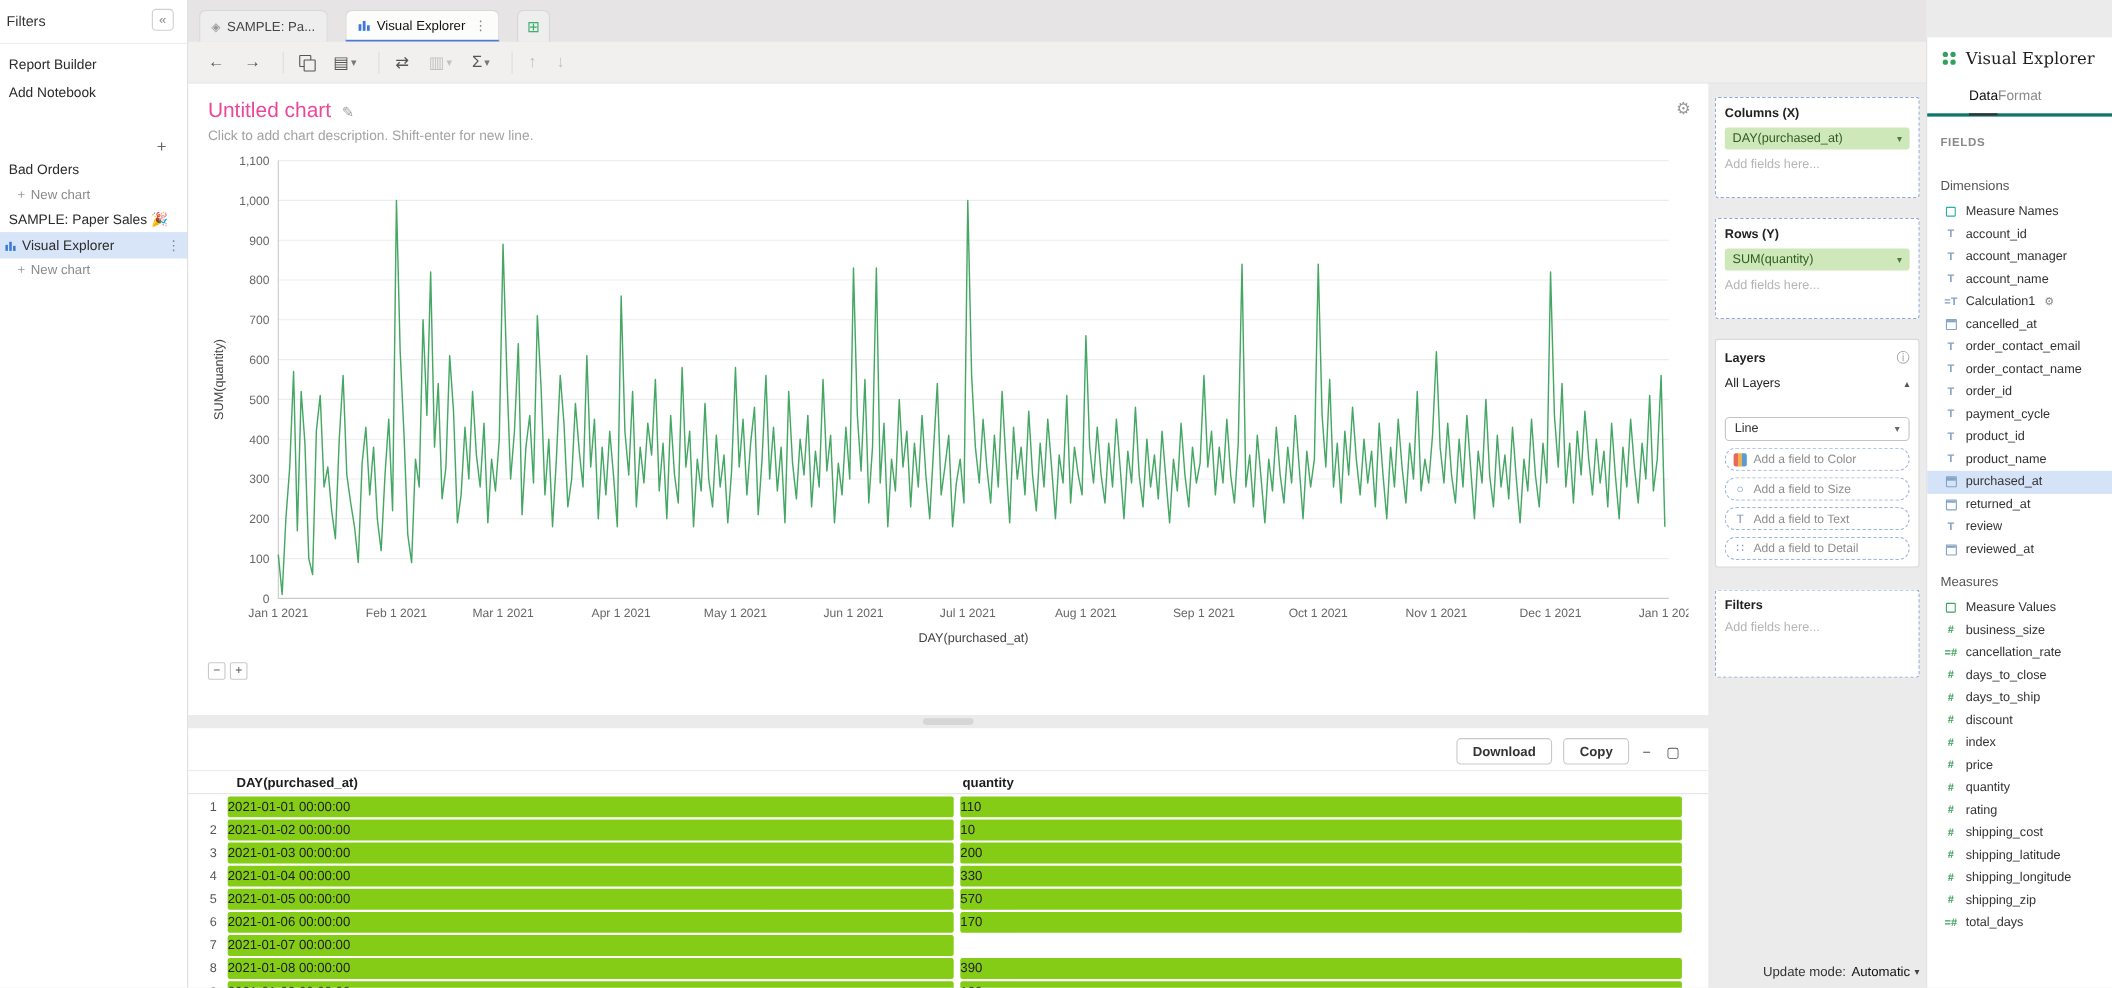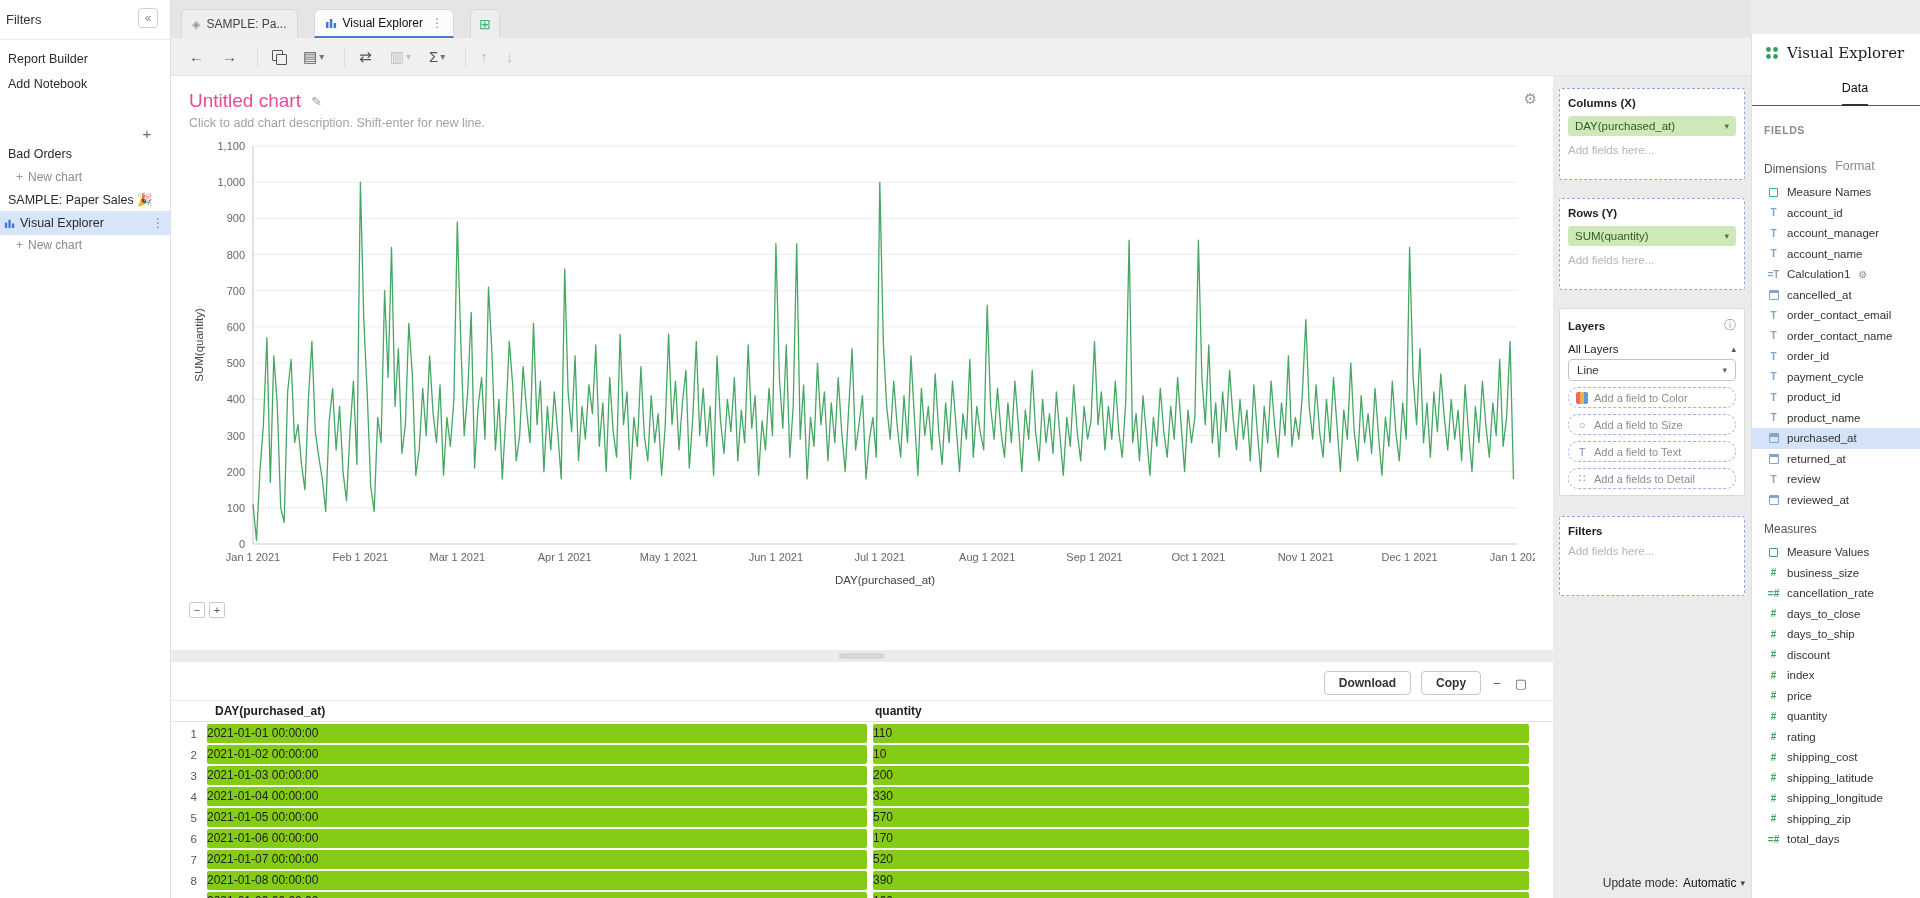--- a/index.html
+++ b/index.html
@@ -101,40 +101,40 @@
   .shelf-card.solid { border:1px solid #d9d9d9; min-height:0; margin-bottom:20px; }
   .shelf-card.filters { min-height:80px; }
   .shelf-title { font-size:11.5px; font-weight:bold; color:#222; display:flex; align-items:center; }
   .shelf-title .info { margin-left:auto; color:#999; font-weight:normal; font-size:12px; cursor:pointer; }
   .pill { margin-top:7px; background:#cfe8ba; border-radius:3px; height:20px; padding:0 7px;
     display:flex; align-items:center; font-size:11.5px; color:#2f5c1f; cursor:pointer; }
   .pill .dd { margin-left:auto; color:#4b7a3a; font-size:9px; }
   .placeholder { margin-top:8px; font-size:11.5px; color:#b5b5b5; }
   .sub-row { margin-top:9px; display:flex; align-items:center; font-size:11.5px; font-weight:normal; color:#222; }
   .sub-row .dd { margin-left:auto; color:#555; font-size:9px; }
-  .mark-select { margin-top:4px; border:1px solid #c4c4c4; border-radius:4px; height:22px;
+  .mark-select { margin-top:24px; border:1px solid #c4c4c4; border-radius:4px; height:22px;
     padding:0 8px; display:flex; align-items:center; font-size:11.5px; color:#333; cursor:pointer; background:#fff; }
   .mark-select .dd { margin-left:auto; color:#666; font-size:9px; }
   .drop-pill { margin-top:6px; border:1.3px dashed #9fb6e0; border-radius:10px; height:21px;
     padding:0 7px; display:flex; align-items:center; gap:6px; font-size:11px; color:#8d8d8d; cursor:pointer; }
   .dp-ic { font-size:11px; color:#7a95c0; width:12px; text-align:center; }
   .dp-color { width:12px; height:12px; border-radius:2px;
     background:linear-gradient(90deg,#e86a5e 0 33%,#f0b24a 33% 66%,#5b9bd5 66%); }
   #update-mode { position:absolute; bottom:8px; right:0; left:0; display:flex;
     justify-content:flex-end; align-items:flex-start; gap:5px; font-size:12px; color:#333; }
   #update-mode .val { color:#111; display:flex; gap:4px; align-items:center; cursor:pointer; }
   #update-mode .dd { font-size:9px; color:#444; }
 
   
   #fields-panel { position:absolute; right:0; top:34px; bottom:0; width:169px;
     background:#fff; border-left:1px solid #e0e0e0; }
   #fp-logo { display:flex; align-items:center; gap:7px; padding:10px 0 10px 12px; }
   #fp-logo .brand { font-family:"DejaVu Serif", serif; font-size:15px; color:#1d1d1d; white-space:nowrap; }
-  #fp-tabs { display:flex; gap:44px; padding-left:38px; height:34px; align-items:center;
-    border-bottom:1px solid #0f766e;flex-direction:column; }
+  #fp-tabs { display:flex; padding-left:38px; height:34px; align-items:center;
+    border-bottom:3px solid #0f766e; }
   .fp-tab { font-size:12.5px; color:#8a8a8a; cursor:pointer; height:34px; line-height:32px; }
   .fp-tab.active { color:#111; border-bottom:2px solid #333; }
   #fp-fields-label { padding:18px 0 0 12px; font-size:10.5px; font-weight:bold;
     letter-spacing:0.6px; color:#8a8a8a; }
   .fp-section { padding:0 0 0 12px; font-size:12px; color:#555; }
   #fp-dimensions-label { margin-top:26px; }
   #fp-measures-label { margin-top:12px; }
   .f-list { margin-top:6px; }
   .f-item { display:flex; align-items:center; gap:6px; height:20.5px; padding-left:14px;
     font-size:11.5px; color:#333; cursor:pointer; white-space:nowrap; }
@@ -329,21 +329,20 @@
               <div class="g-cell g-c2">570</div>
             </div>
             <div class="g-row">
               <div class="g-num">6</div>
               <div class="g-cell g-c1">2021-01-06 00:00:00</div>
               <div class="g-cell g-c2">170</div>
             </div>
             <div class="g-row">
               <div class="g-num">7</div>
               <div class="g-cell g-c1">2021-01-07 00:00:00</div>
-              <div class="g-cell g-c2">520</div>
             </div>
             <div class="g-row">
               <div class="g-num">8</div>
               <div class="g-cell g-c1">2021-01-08 00:00:00</div>
               <div class="g-cell g-c2">390</div>
             </div>
             <div class="g-row">
               <div class="g-num">9</div>
               <div class="g-cell g-c1">2021-01-09 00:00:00</div>
               <div class="g-cell g-c2">100</div>
@@ -393,21 +392,21 @@
         <div class="drop-pill">
           <span class="dp-ic">○</span>
           <span>Add a field to Size</span>
         </div>
         <div class="drop-pill">
           <span class="dp-ic">T</span>
           <span>Add a field to Text</span>
         </div>
         <div class="drop-pill">
           <span class="dp-ic">∷</span>
-          <span>Add a fields to Detail</span>
+          <span>Add a field to Detail</span>
         </div>
       </div>
 
       <div class="shelf-card filters">
         <div class="shelf-title">Filters</div>
         <div class="placeholder">Add fields here...</div>
       </div>
 
       <div id="update-mode">
         <span>Update mode:</span>

